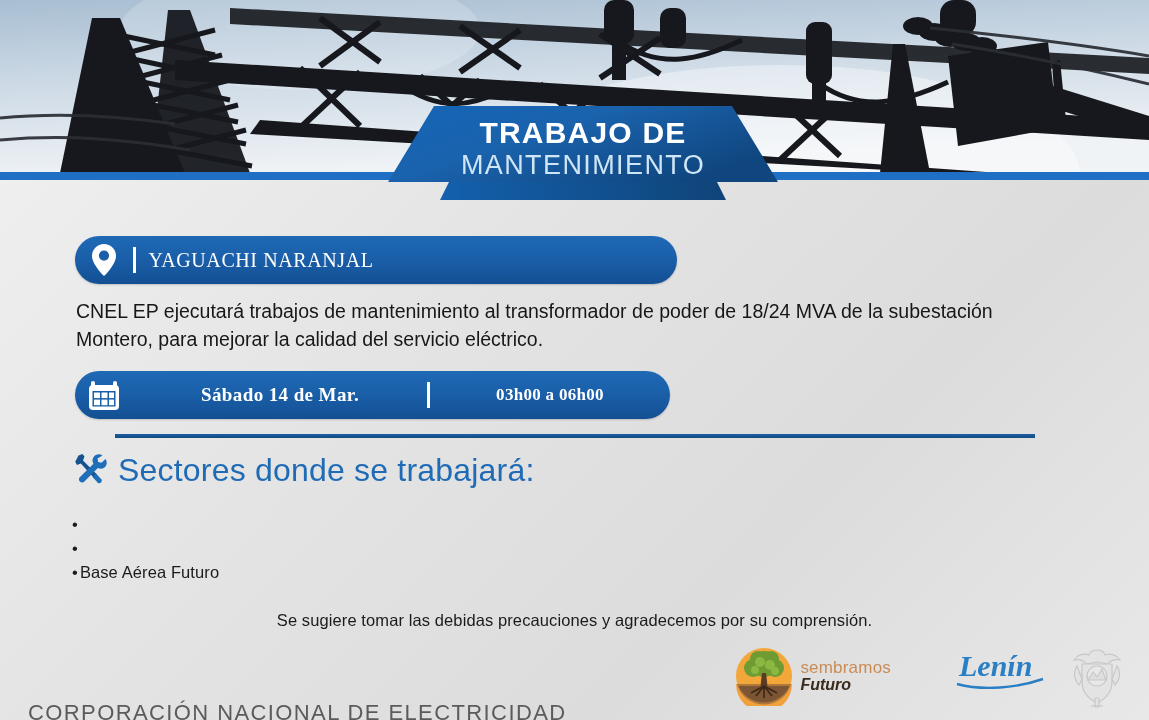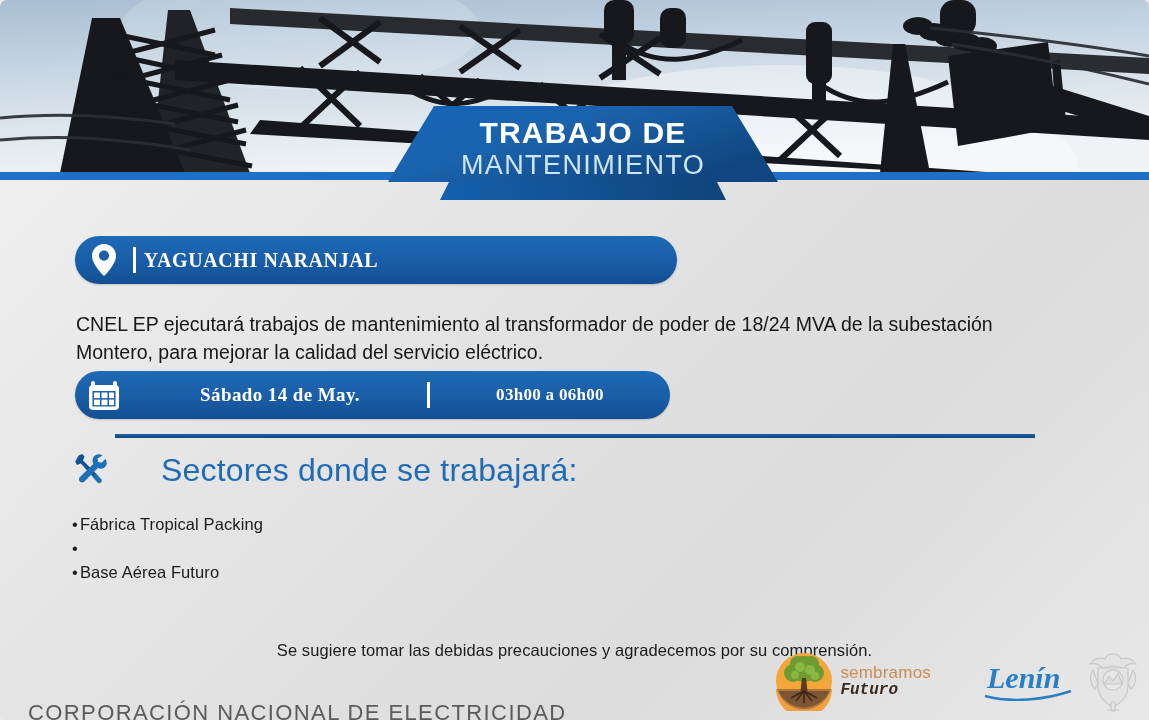--- a/index.html
+++ b/index.html
@@ -6,21 +6,20 @@
   body{
     width:1149px;height:720px;overflow:hidden;
     font-family:"Liberation Sans",sans-serif;
     background:#e9e9e9;
     position:relative;
   }
   .page{
     position:relative;width:1149px;height:720px;
     background:linear-gradient(135deg,#f2f2f2 0%,#e4e4e4 40%,#dcdcdc 70%,#e8e8e8 100%);
     overflow:hidden;
-    border-radius:7px;
   }
 
   
   .photo{
     position:absolute;left:0;top:0;width:1149px;height:173px;
     background:linear-gradient(185deg,#b9cbdc 0%,#c9d7e4 30%,#dfe7ee 62%,#eef2f5 100%);
     overflow:hidden;
   }
   .photo svg{position:absolute;left:0;top:0;}
   .bluebar{
@@ -65,74 +64,74 @@
   }
   .pill-div{
     width:3px;height:26px;background:#ffffff;flex:0 0 auto;
   }
   .pill-right{
     display:flex;align-items:center;justify-content:center;color:#fff;
   }
 
   #location-pill{left:75px;top:236px;width:602px;height:48px;}
   #location-pill .pill-mid{font-family:"Liberation Serif",serif;font-size:23px;letter-spacing:1.6px;font-weight:bold;}
-  #location-pill .pill-right{width:250px;font-family:"Liberation Serif",serif;font-size:20px;letter-spacing:.6px;font-weight:bold;box-sizing:border-box;}
+  #location-pill .pill-right{width:250px;font-family:"Liberation Serif",serif;font-size:20px;letter-spacing:.6px;font-weight:normal;box-sizing:border-box;}
 
   #date-pill{left:75px;top:371px;width:595px;height:48px;}
   #date-pill .pill-mid{font-family:"Liberation Serif",serif;font-size:19px;letter-spacing:.4px;font-weight:bold;}
   #date-pill .pill-right{width:240px;font-family:Liberation Serif, serif;font-size:17px;letter-spacing:.3px;font-weight:bold;}
 
   
   .body-text{
-    position:absolute;left:76px;top:310px;width:940px;
+    position:absolute;left:76px;top:297px;width:940px;
     font-size:19.5px;line-height:28px;color:#171717;
     font-family:"Liberation Sans",sans-serif;
   }
 
   
   .divider{
     position:absolute;left:115px;top:434px;width:920px;height:4px;
     background:linear-gradient(180deg,#1c5fa5 0%,#14497f 100%);
   }
 
   
   .sectors-head{
     position:absolute;left:72px;top:450px;display:flex;align-items:center;gap:10px;
   }
   .sectors-head .label{
-    font-size:32px;color:#1f6bb5;font-weight:400;letter-spacing:.2px;margin-left:43px;
+    font-size:32px;color:#1f6bb5;font-weight:400;letter-spacing:.2px;
   }
   .sector-list{
     position:absolute;left:72px;top:512px;width:600px;
   }
   .sector-item{
     font-size:16.5px;color:#1b1b1b;line-height:24px;letter-spacing:.1px;
     display:flex;align-items:flex-start;
   }
   .sector-item .bul{margin-right:2px;}
 
   
   .note{
     position:absolute;left:0;top:611px;width:1149px;text-align:center;
-    font-size:16.5px;color:#1b1b1b;letter-spacing:.1px;margin-top:30px;
+    font-size:16.5px;color:#1b1b1b;letter-spacing:.1px;
   }
 
   
   .corp{
     position:absolute;left:28px;top:672px;
     font-size:22px;letter-spacing:1.4px;color:#5b5b5b;margin-top:28px;
   }
   .logos{
-    position:absolute;right:8px;top:646px;height:70px;
-    display:flex;align-items:center;gap:8px;
+    position:absolute;right:24px;top:646px;height:70px;
+    display:flex;align-items:flex-start;gap:20px;
   }
   .logo-sembramos{display:flex;align-items:center;gap:6px;}
   .sembramos-words{display:flex;flex-direction:column;line-height:1;}
   .sw1{font-size:17px;color:#c98c56;letter-spacing:.2px;}
-  .sw2{font-size:16px;color:#3a2a1c;font-style:italic;font-family:Liberation Mono, monospace;font-weight:bold;margin-top:1px;}
+  .sw2{font-size:16px;color:#3a2a1c;font-style:italic;font-family:Liberation Sans, sans-serif;font-weight:bold;margin-top:1px;}
   .logo-lenin{width:96px;height:46px;position:relative;margin-left:42px;}
   .logo-escudo{width:56px;height:62px;opacity:.55;}
 </style>
 </head>
 <body>
 
 <div class="page">
 
   <div class="photo">
     <svg width="1149" height="173" viewBox="0 0 1149 173">
@@ -276,21 +275,21 @@
         <g fill="#ffffff">
           <rect x="7" y="14.5" width="6" height="5.6"></rect>
           <rect x="14.5" y="14.5" width="6" height="5.6"></rect>
           <rect x="22" y="14.5" width="5" height="5.6"></rect>
           <rect x="7" y="21.6" width="6" height="5.6"></rect>
           <rect x="14.5" y="21.6" width="6" height="5.6"></rect>
           <rect x="22" y="21.6" width="5" height="5.6"></rect>
         </g>
       </svg>
     </div>
-    <div class="pill-mid">Sábado 14 de May.</div>
+    <div class="pill-mid">Sábado 14 de Mar.</div>
     <div class="pill-div"></div>
     <div class="pill-right">03h00 a 06h00</div>
   </div>
 
   <div class="divider"></div>
 
   <div class="sectors-head">
     <span>
       <svg width="36" height="36" viewBox="0 0 36 36">
         <g transform="rotate(0 18 18)">
@@ -301,21 +300,20 @@
           <path d="M30.5 5.5 C27.6 3.4 23.7 4 21.6 6.9 C20.1 9 20.2 11.7 21.5 13.7 L8.5 26.6 A3.2 3.2 0 1 0 12.9 31 L25.9 18.1 C27.9 19.2 30.5 19.1 32.4 17.6 C35.1 15.4 35.5 11.6 33.4 8.9 L29.6 12.7 L26.2 12 L25.5 8.6 Z" fill="#1e6fb8"></path>
         </g>
       </svg>
     </span>
     <span class="label">Sectores donde se trabajará:</span>
   </div>
 
   <div class="sector-list">
     <div class="sector-item">
       <span class="bul">•</span>
-      <span>Fábrica Tropical Packing</span>
     </div>
     <div class="sector-item">
       <span class="bul">•</span>
     </div>
     <div class="sector-item">
       <span class="bul">•</span>
       <span>Base Aérea Futuro</span>
     </div>
   </div>
 

